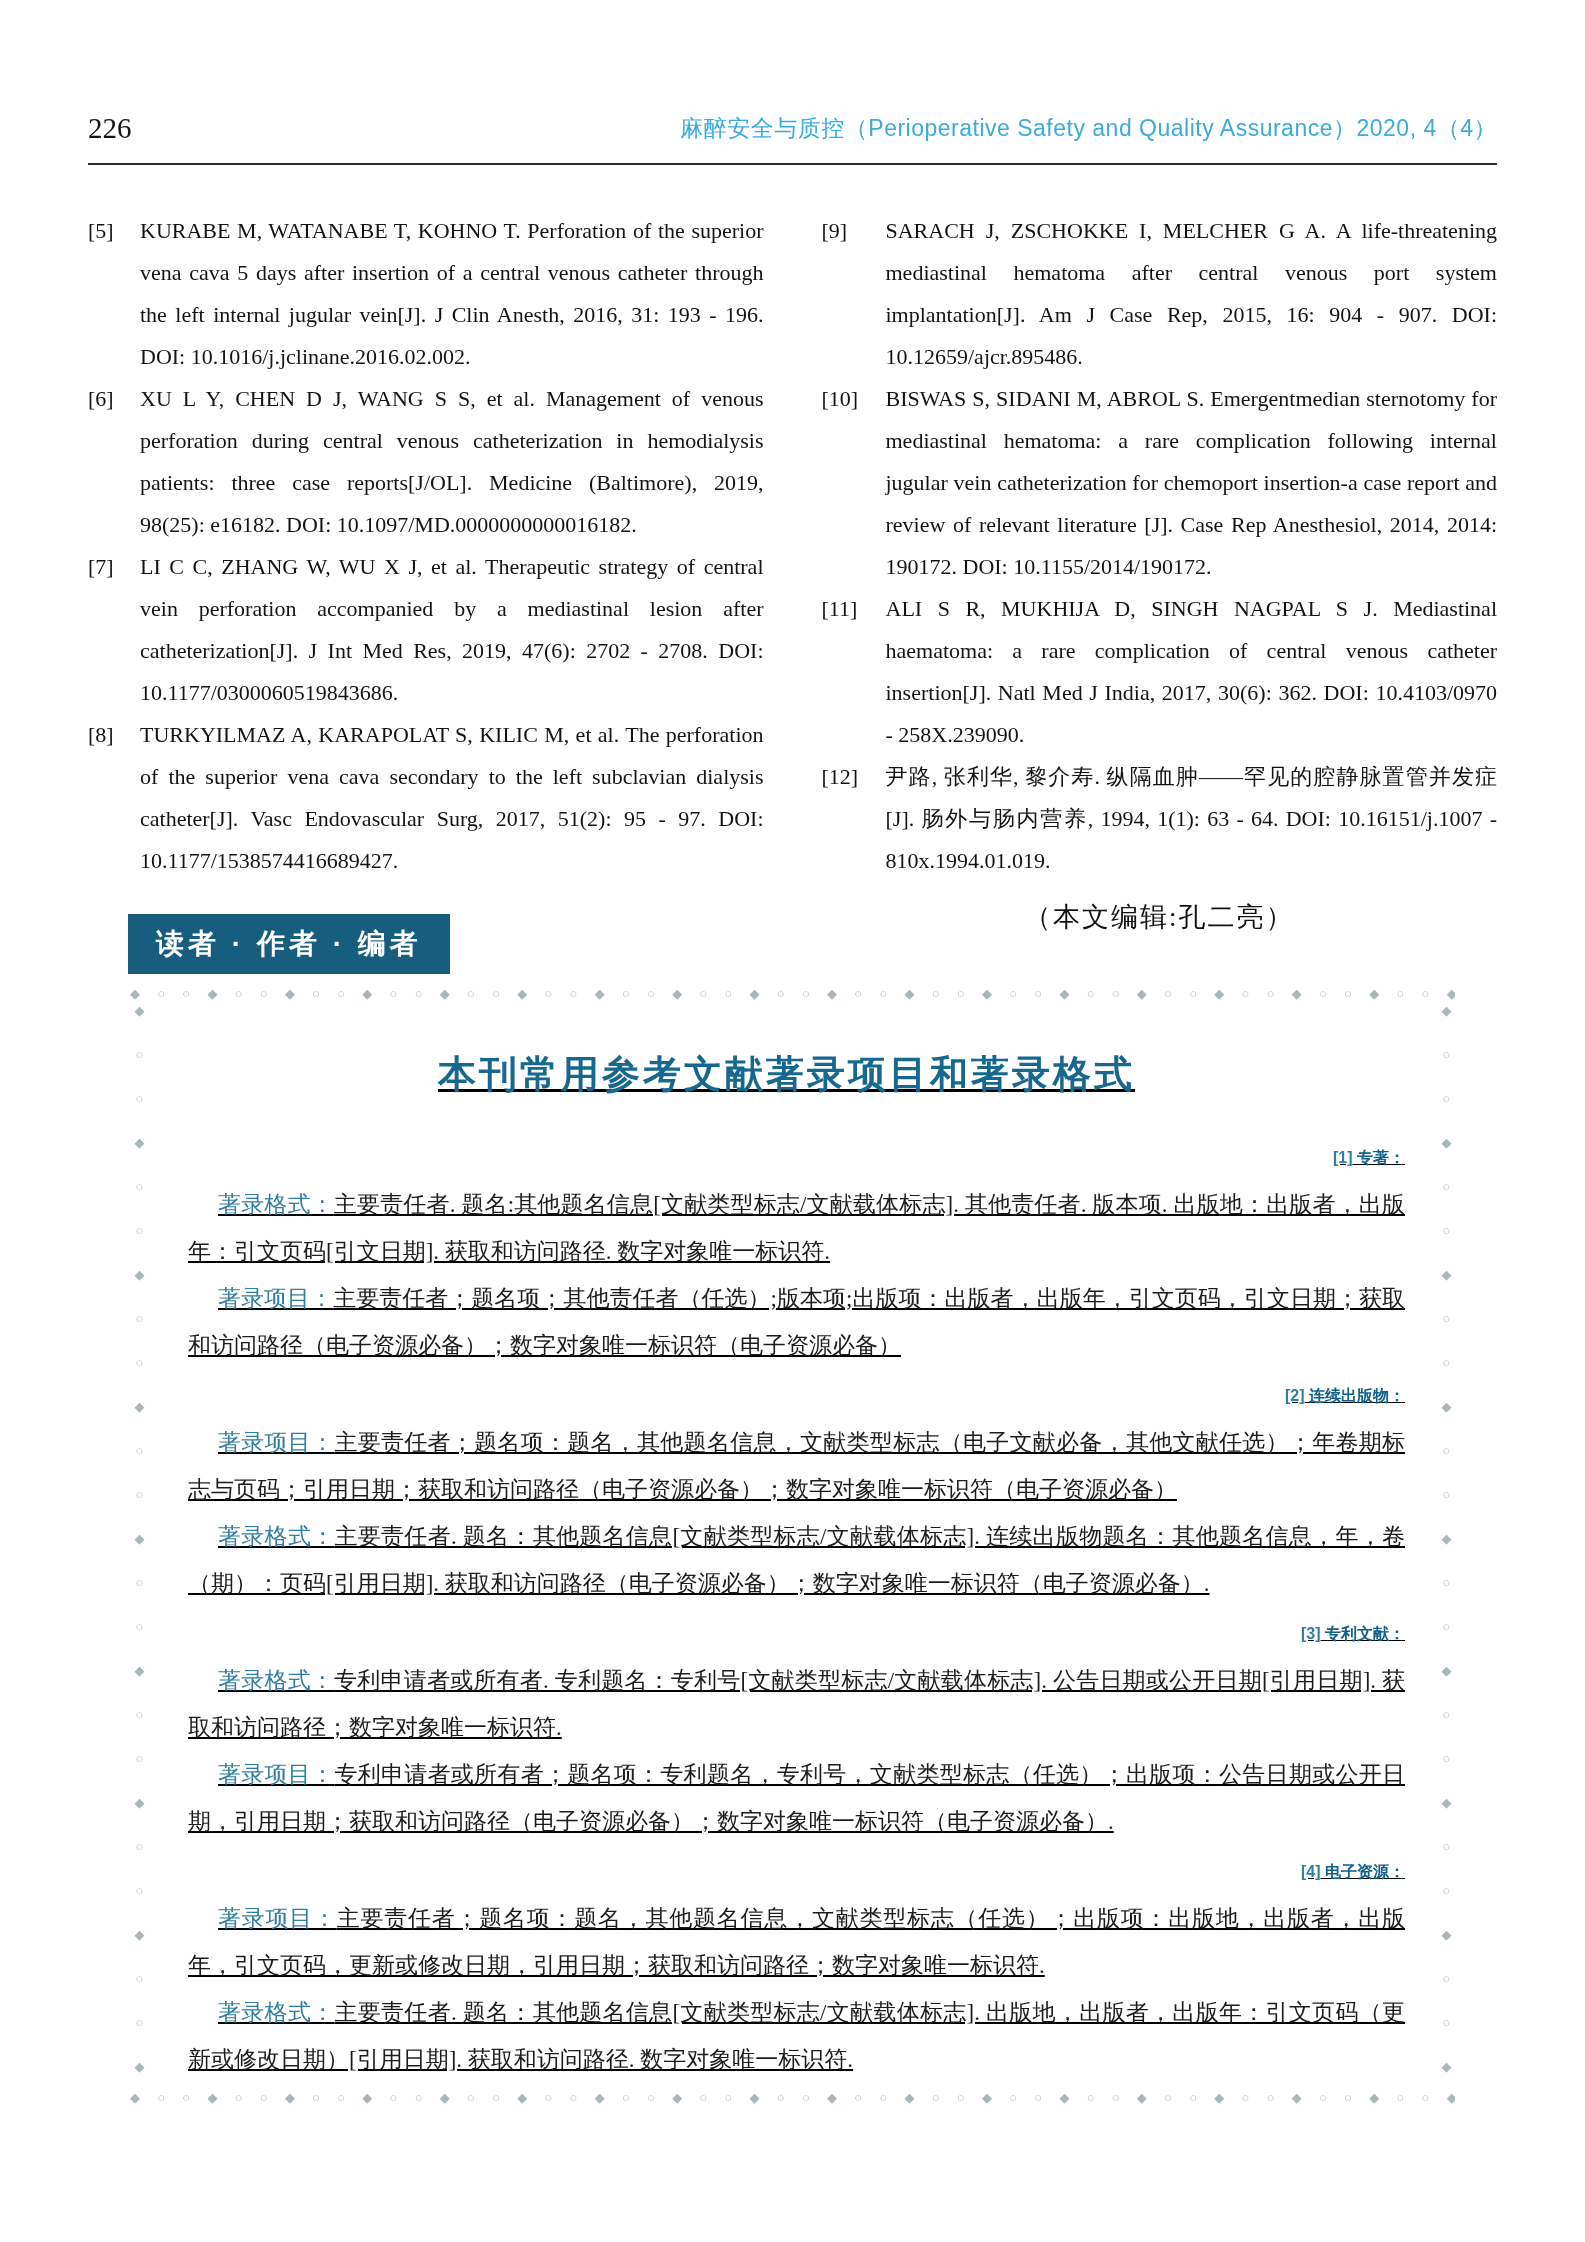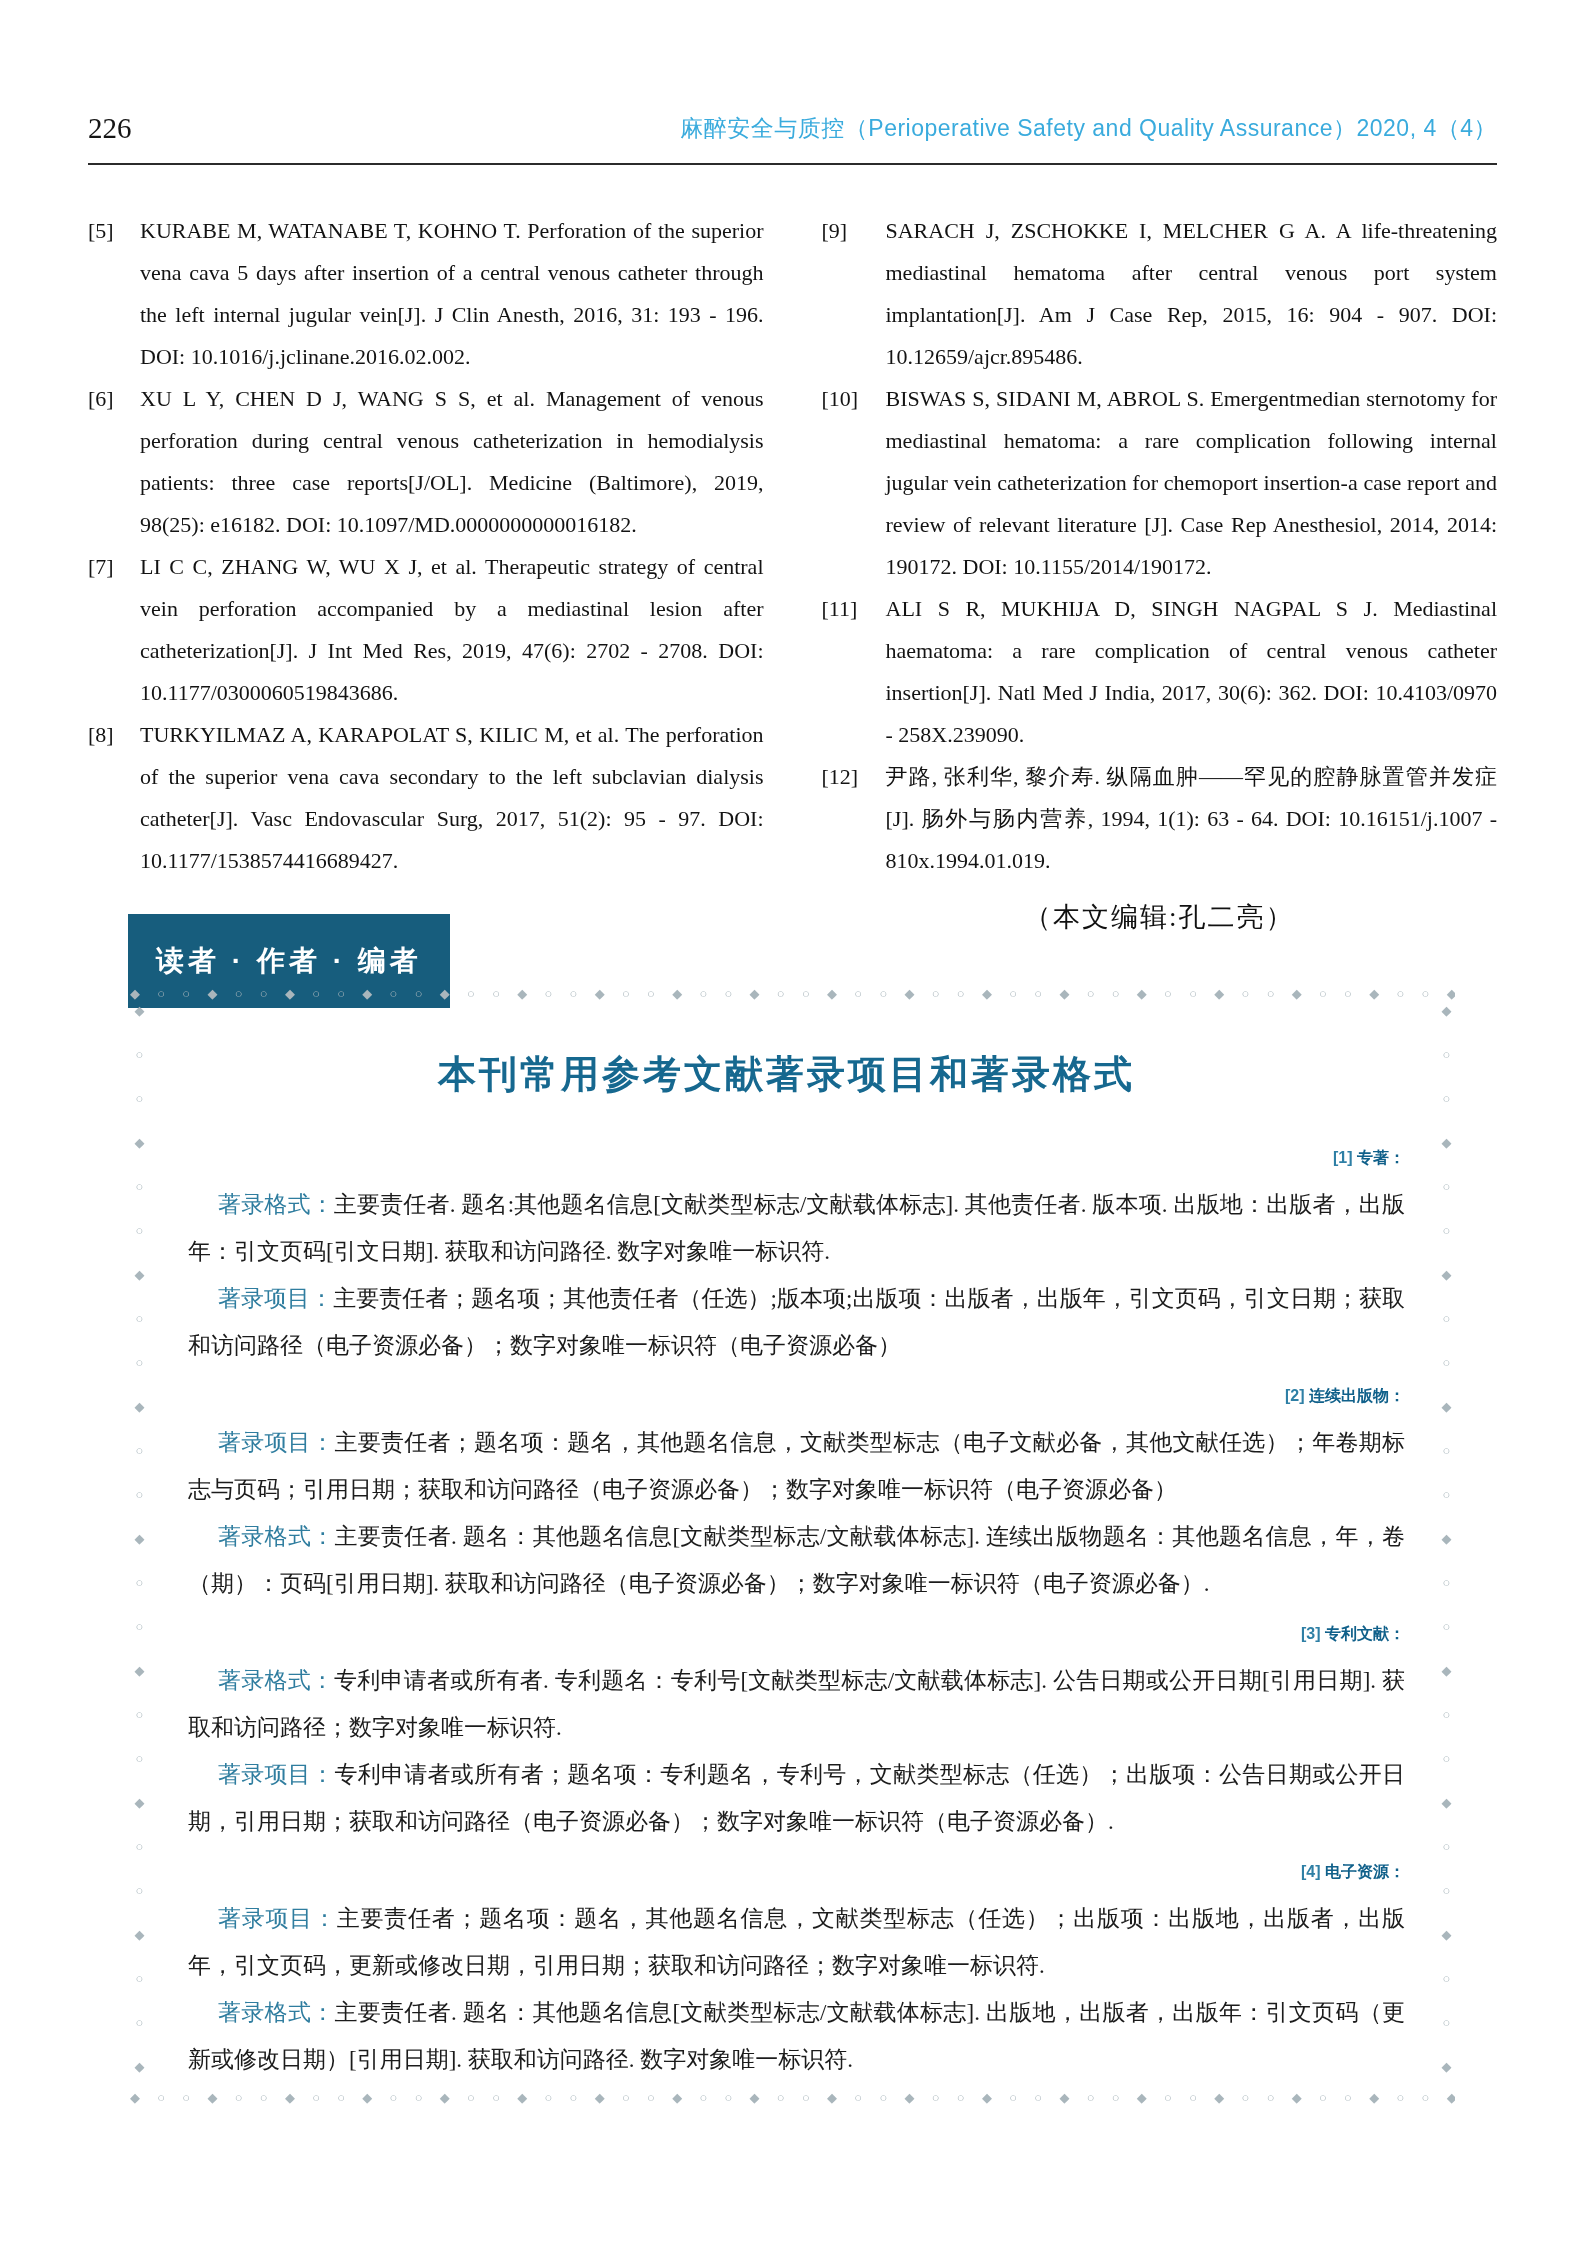--- a/index.html
+++ b/index.html
@@ -18,32 +18,32 @@
         grid-template-columns:1fr 1fr;column-gap:58px;font-size:22px;line-height:42px;color:#131313;}
   .ref{display:flex;margin:0;}
   .ref-num{flex:0 0 52px;}
   .col-right .ref-num{flex:0 0 64px;}
   .ref-text{flex:1;text-align:justify;}
   .editor{text-align:center;font-size:27px;margin-top:14px;letter-spacing:2px;color:#111;}
 
   
   .tag{position:absolute;left:128px;top:914px;background:#175d7d;color:#ffffff;
        font-family:"Liberation Sans",sans-serif;font-weight:bold;font-size:28px;
-       padding:28px 28px;letter-spacing:4px;}
+       padding:11px 28px;letter-spacing:4px;}
 
   
   .notice{position:absolute;left:130px;top:985px;width:1325px;height:1122px;}
   .b-strip{position:absolute;color:#a9b6bc;font-size:13px;line-height:18px;
            overflow:hidden;white-space:nowrap;letter-spacing:7px;}
   .b-top{top:0;left:0;right:0;height:18px;}
   .b-bottom{bottom:0;left:0;right:0;height:18px;}
   .b-left{top:18px;bottom:18px;left:0;width:18px;writing-mode:vertical-rl;text-orientation:upright;}
   .b-right{top:18px;bottom:18px;right:0;width:18px;writing-mode:vertical-rl;text-orientation:upright;}
 
-  .notice-inner{position:absolute;top:20px;left:24px;right:24px;bottom:20px;padding:22px 26px 6px 14px;}
+  .notice-inner{position:absolute;top:20px;left:24px;right:24px;bottom:20px;padding:22px 26px 6px 14px;text-decoration:underline;}
   .notice-title{text-align:center;color:#16688f;font-family:"Liberation Sans",sans-serif;
                 font-weight:bold;font-size:38px;letter-spacing:3px;margin:22px 0 34px 0;}
   .nsec-head{font-family:"Liberation Sans",sans-serif;font-weight:bold;font-size:16px;
              line-height:47px;color:#10608a;margin-top:3px;text-align:right;}
   .nsec-num{color:#2e7fa5;}
   .nitem{margin:0 0 0 20px;text-indent:30px;font-size:23px;line-height:47px;
          text-align:justify;color:#1b1b1b;}
   .nlabel{color:#2f7d9f;}
 </style>
 </head>

